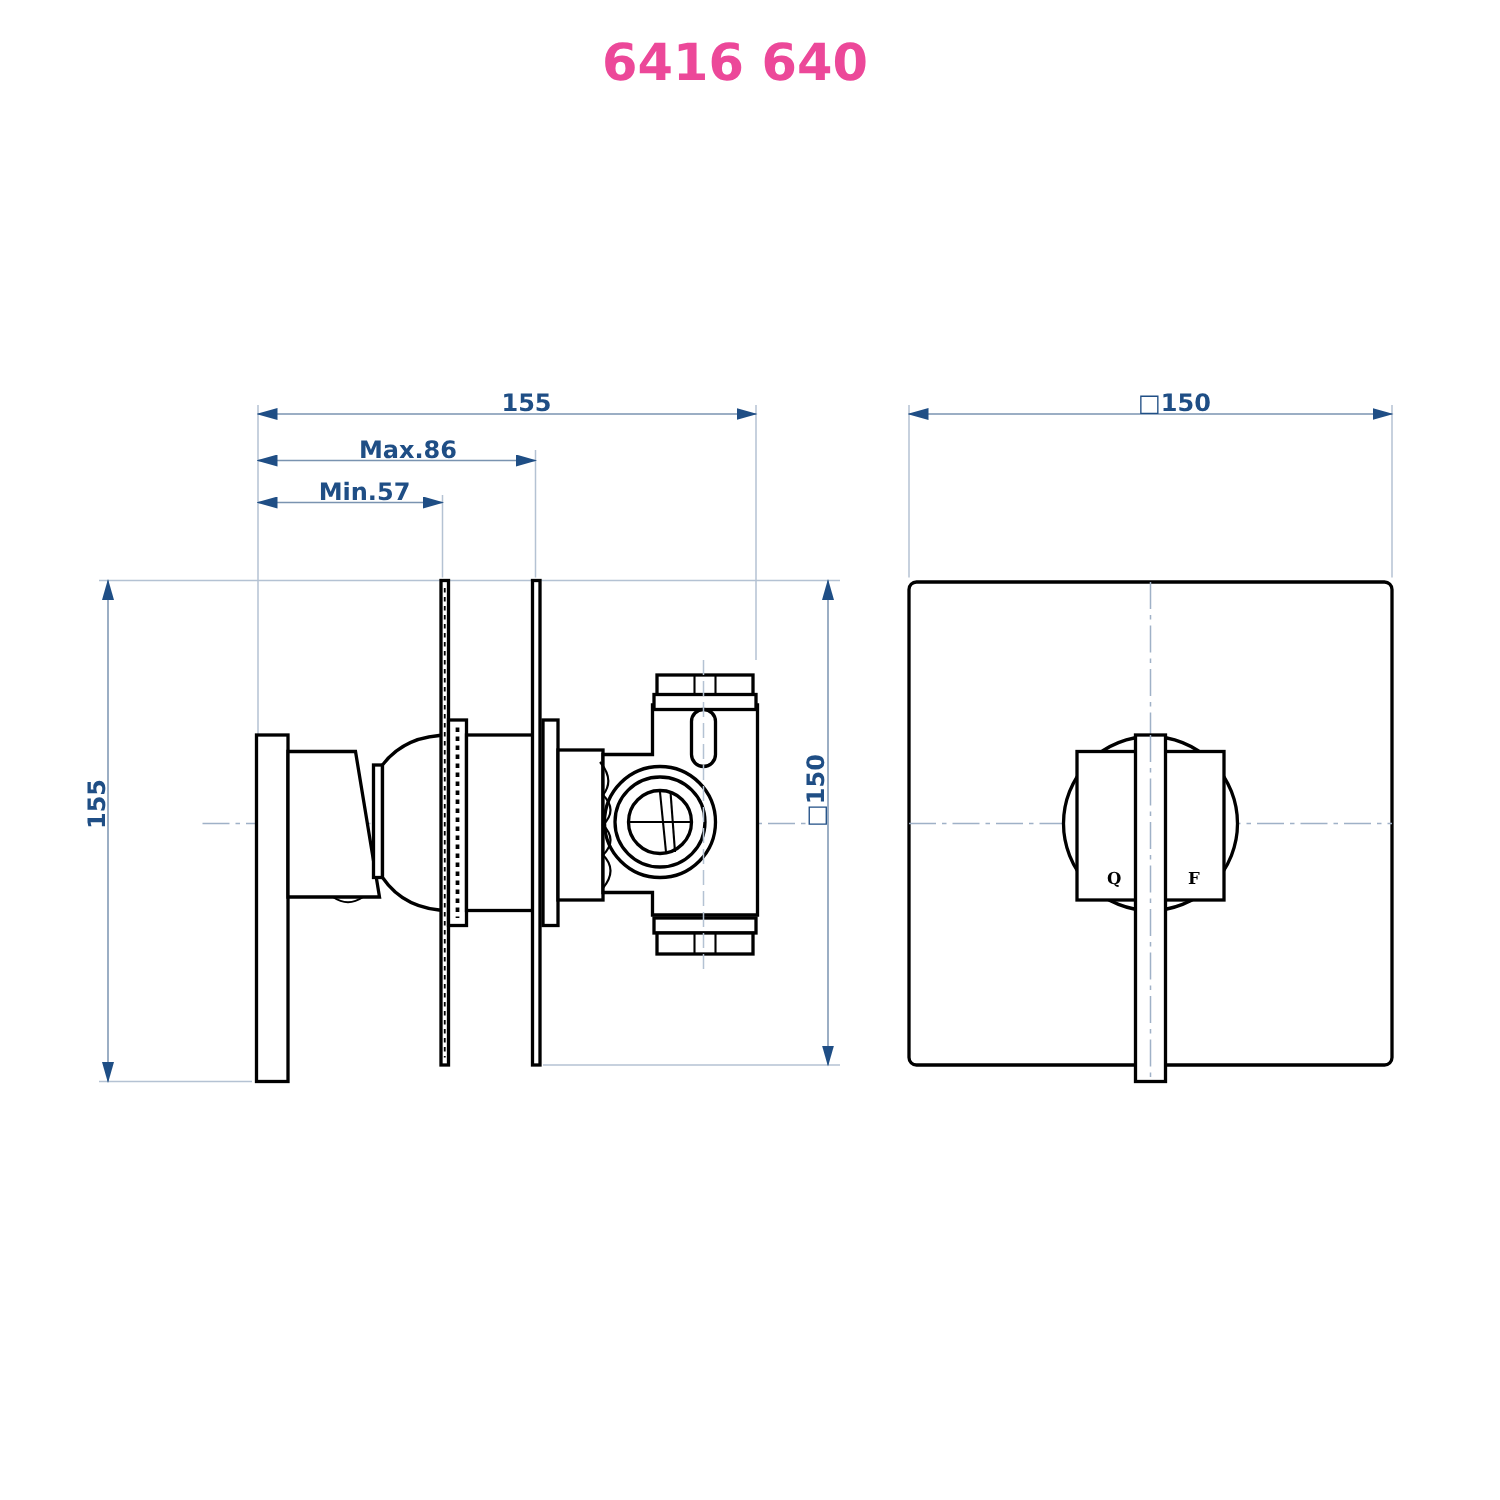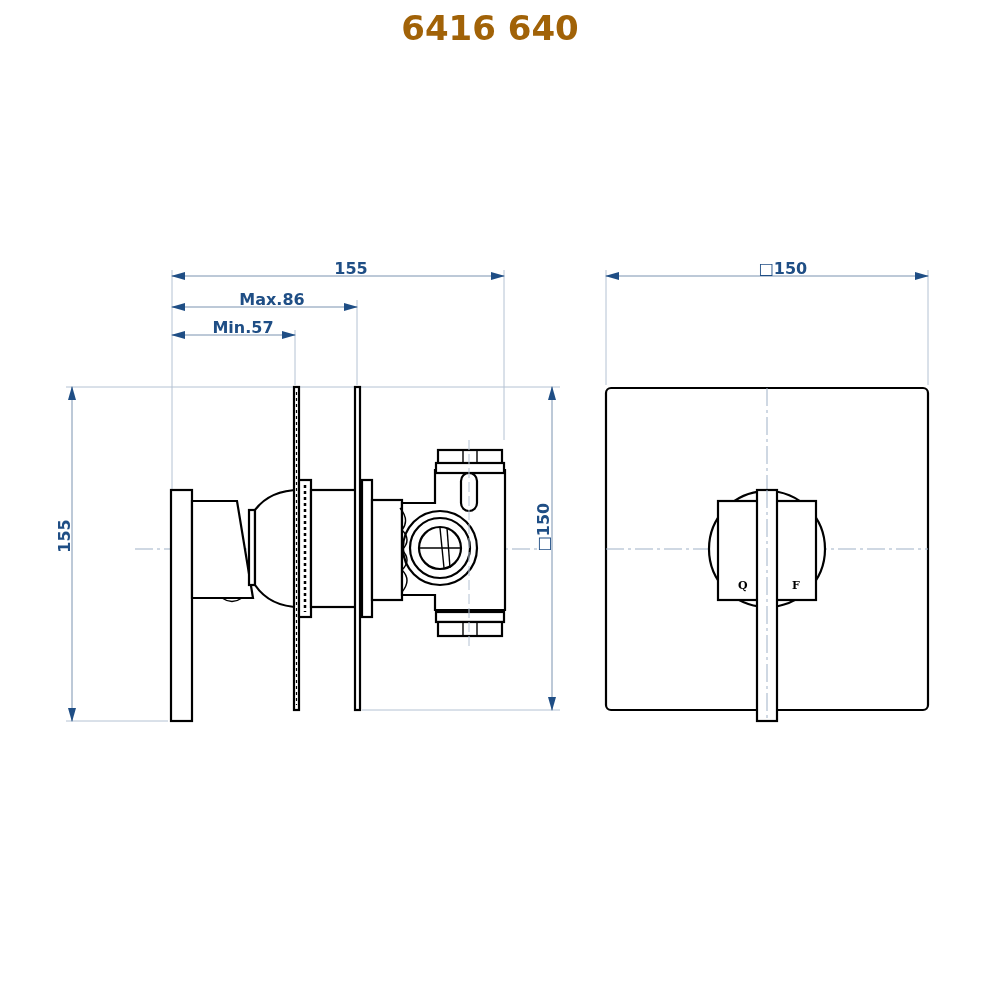--- a/index.html
+++ b/index.html
@@ -1,19 +1,19 @@
 <!DOCTYPE html>
 <html><head>
   <meta charset="utf-8">
   <style>
     html, body { margin: 0; padding: 0; background: #ffffff; }
     body { width: 1000px; height: 1000px; position: relative; overflow: hidden; font-family: "DejaVu Sans", sans-serif; }
     .title {
-      position: absolute; left: 0; top: 8px; width: 980px; text-align: center;
-      font-family: "DejaVu Sans", sans-serif; font-weight: bold; font-size: 34px; color: #a16207; letter-spacing: 0px;
+      position: absolute; left: 0; top: 22px; width: 980px; text-align: center;
+      font-family: "DejaVu Sans", sans-serif; font-weight: bold; font-size: 34px; color: #ec4899; letter-spacing: 0px;
     }
     svg.drawing { position: absolute; left: 0; top: 0; }
     .dim-text { font-family: "DejaVu Sans", sans-serif; font-weight: bold; font-size: 16px; fill: #1f4e85; }
     .dimline { stroke: #7a93b0; stroke-width: 1; fill: none; }
     .ext { stroke: #b4c2d3; stroke-width: 1; fill: none; }
     .center { stroke: #9fb1c7; stroke-width: 1; fill: none; stroke-dasharray: 18 4 3 4; }
     .part { stroke: #000; stroke-width: 2.2; fill: #fff; }
     .part-thin { stroke: #000; stroke-width: 1.4; fill: none; }
     .arrow { fill: #1f4e85; }
   </style>

